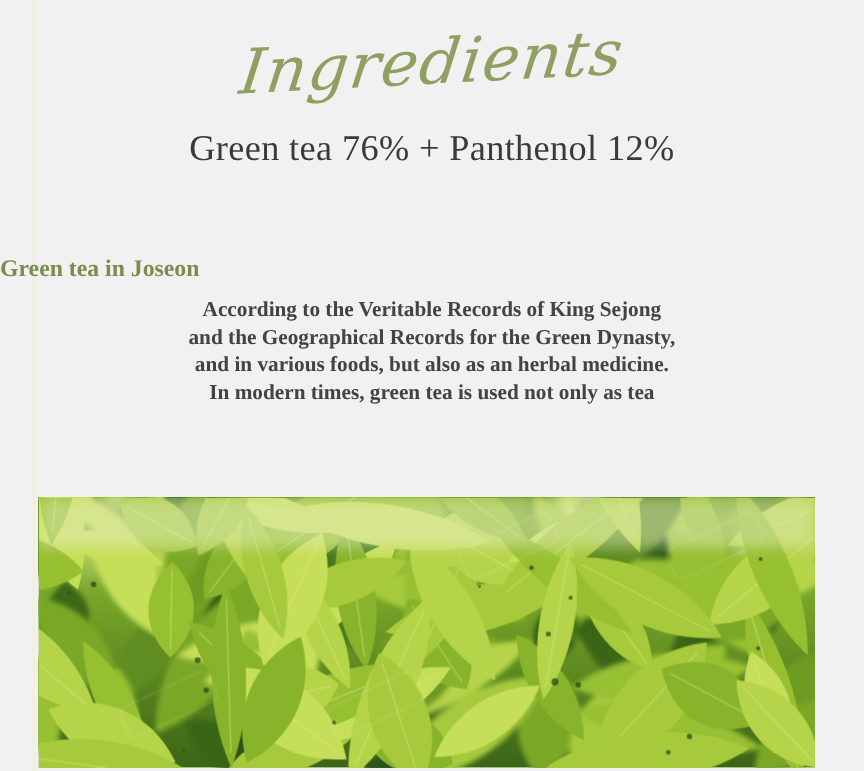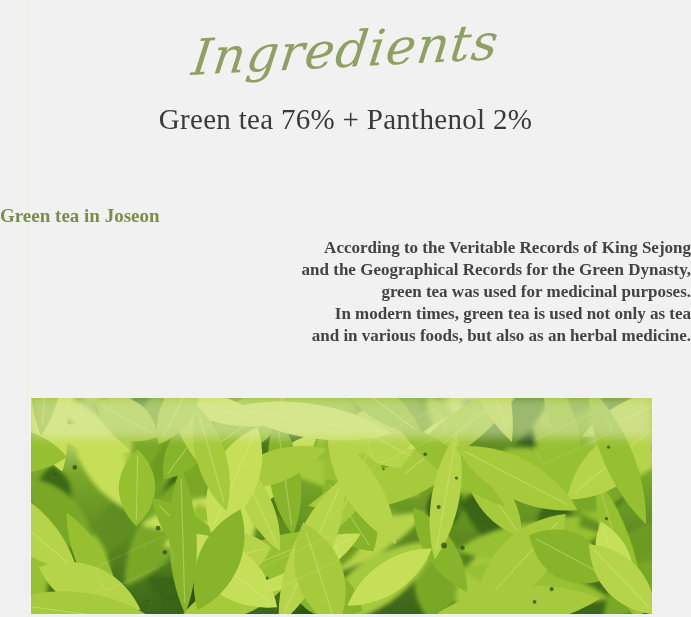--- a/index.html
+++ b/index.html
@@ -32,48 +32,47 @@
     font-size:29px; font-weight:400; color:var(--formula);
     letter-spacing:0.3px;
   }
   .sub-heading{
     position:absolute; top:205px; left:0; width:100%;
     text-align:left;
     font-size:19px; font-weight:600; color:var(--heading);
   }
   .story{
     position:absolute; top:237px; left:0; width:100%;
-    text-align:right;
+    text-align:center;
     font-size:17px; line-height:22px; font-weight:600;
     color:var(--body);
   }
   .photo{
     position:absolute; left:31px; top:398px; width:621px; height:216px;
     overflow:hidden; background:#7fae3a;
   }
   .photo svg{display:block;width:100%;height:100%;}
 </style>
 </head>
 <body>
 
 <div class="page">
   <div class="left-rule"></div>
 
   <div class="script-title">Ingredients</div>
 
-  <div class="formula">Green tea 76% + Panthenol 2%</div>
+  <div class="formula">Green tea 76% + Panthenol 12%</div>
 
   <div class="sub-heading">Green tea in Joseon</div>
 
   <div class="story">
     <div>According to the Veritable Records of King Sejong</div>
     <div>and the Geographical Records for the Green Dynasty,</div>
-    <div>green tea was used for medicinal purposes.</div>
+    <div>and in various foods, but also as an herbal medicine.</div>
     <div>In modern times, green tea is used not only as tea</div>
-    <div>and in various foods, but also as an herbal medicine.</div>
   </div>
 
   <div class="photo" id="photo">
       <svg xmlns="http://www.w3.org/2000/svg" viewBox="0 0 621 216" preserveAspectRatio="none">
         <defs>
     <linearGradient id="bgGrad" x1="0" y1="0" x2="0" y2="1">
       <stop offset="0" stop-color="#e9efcf"></stop>
       <stop offset="0.35" stop-color="#7aa828"></stop>
       <stop offset="1" stop-color="#3a6418"></stop>
     </linearGradient>

